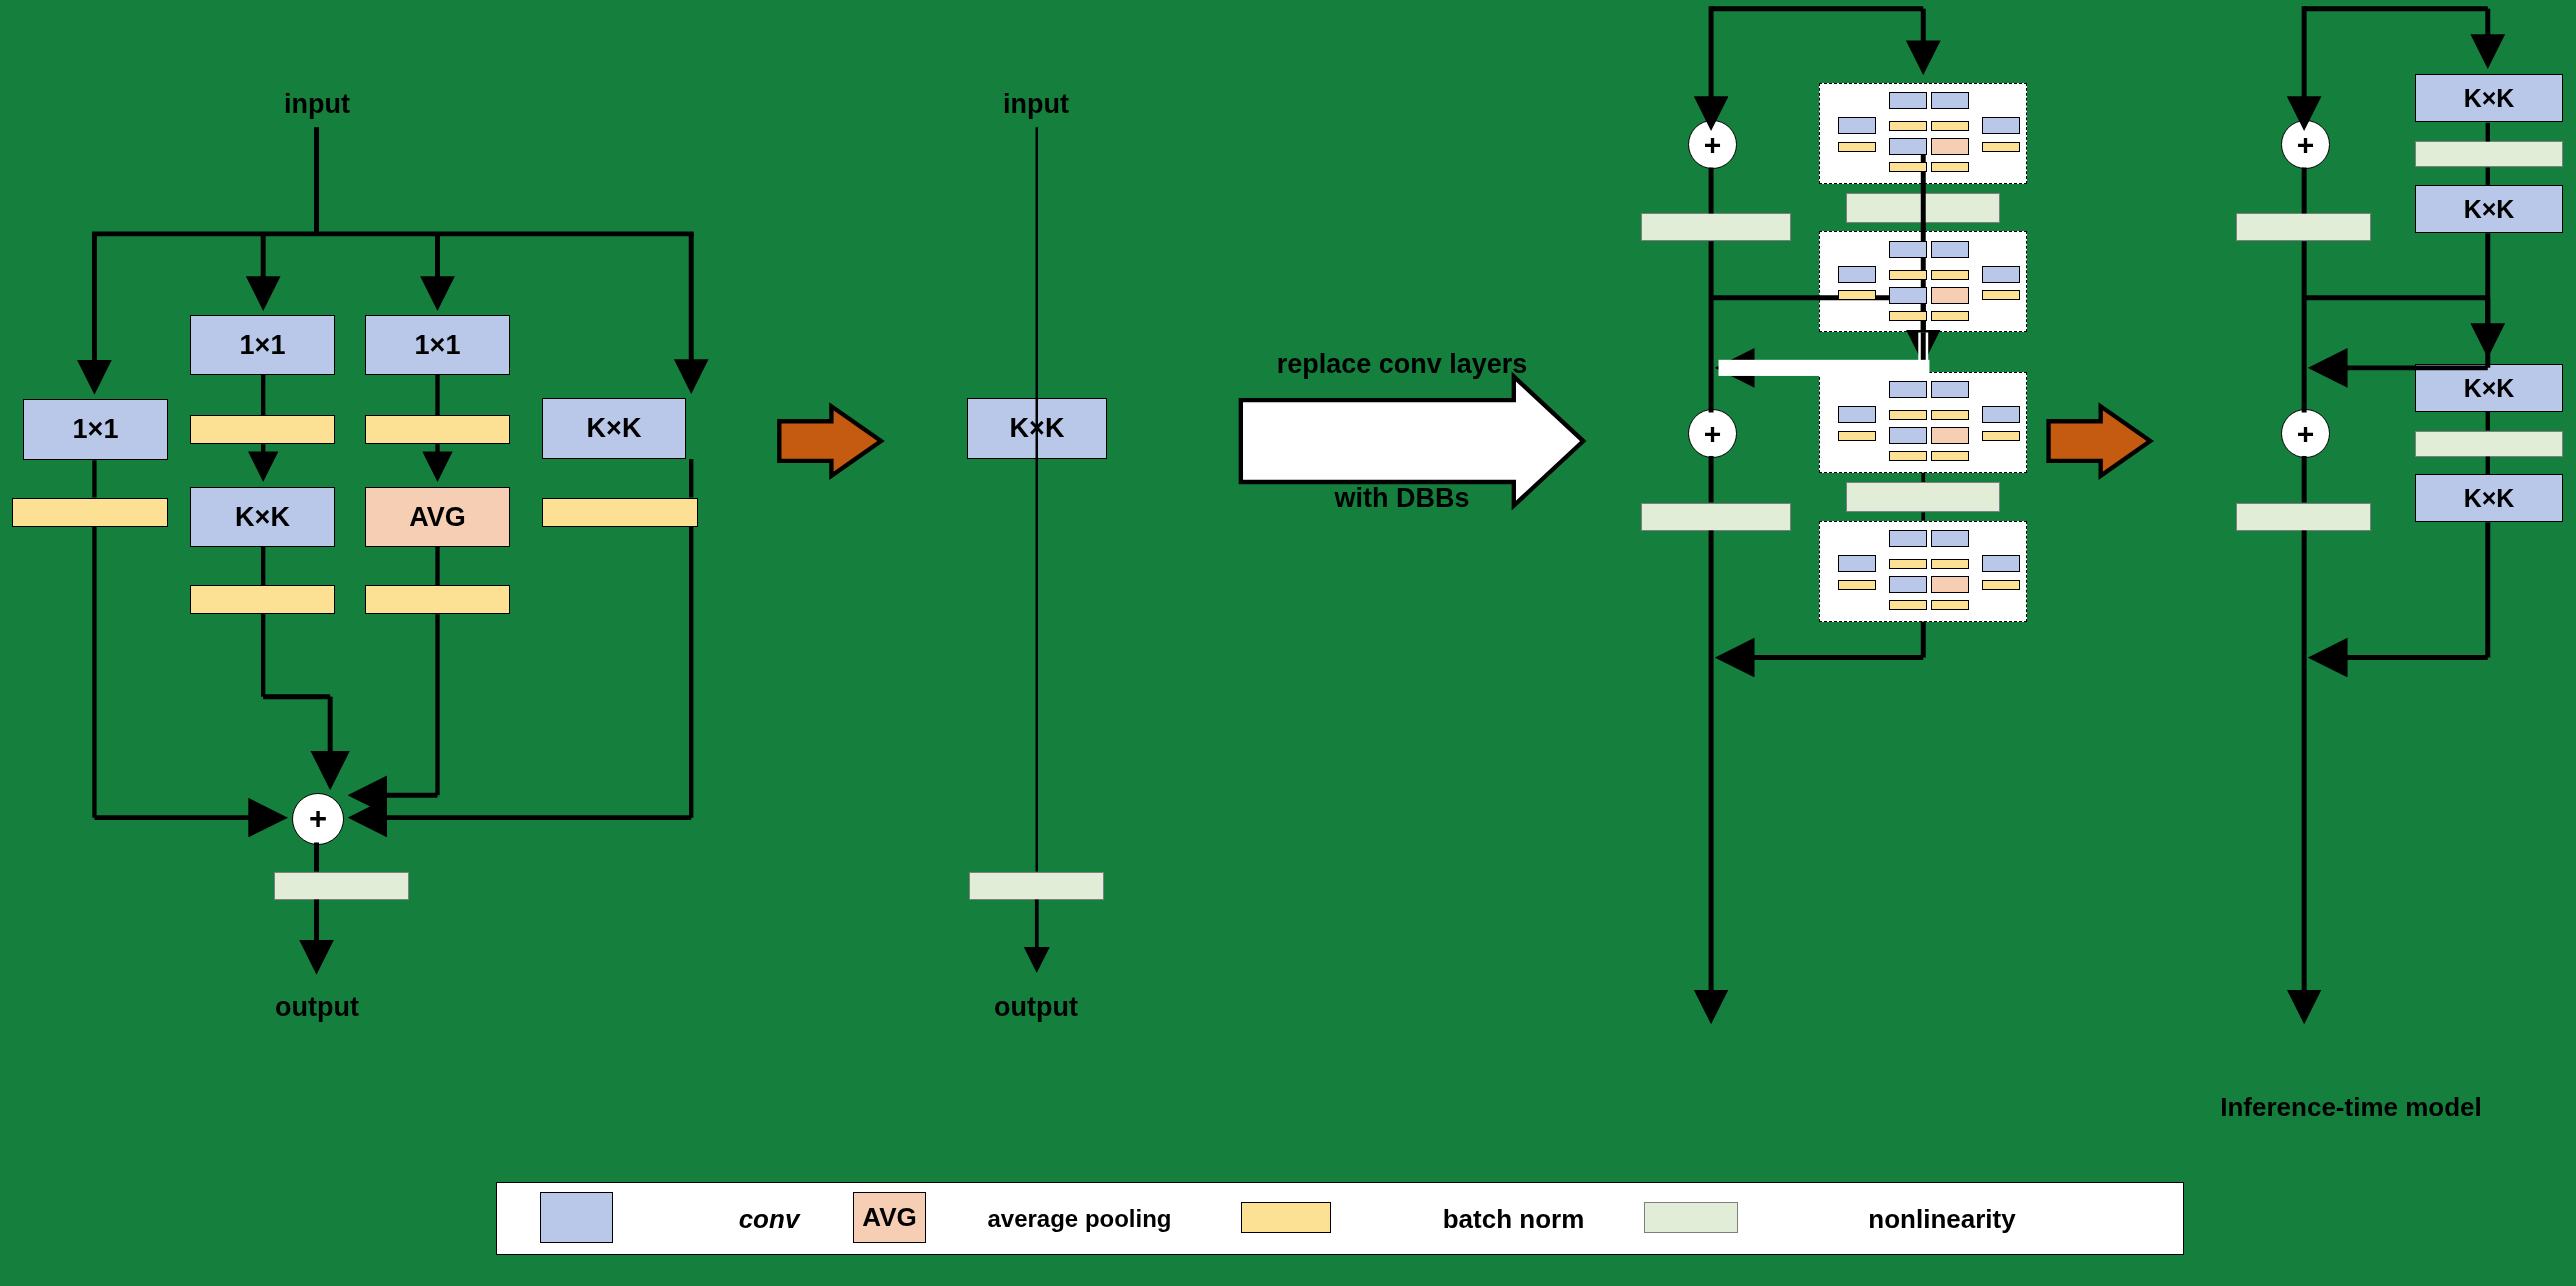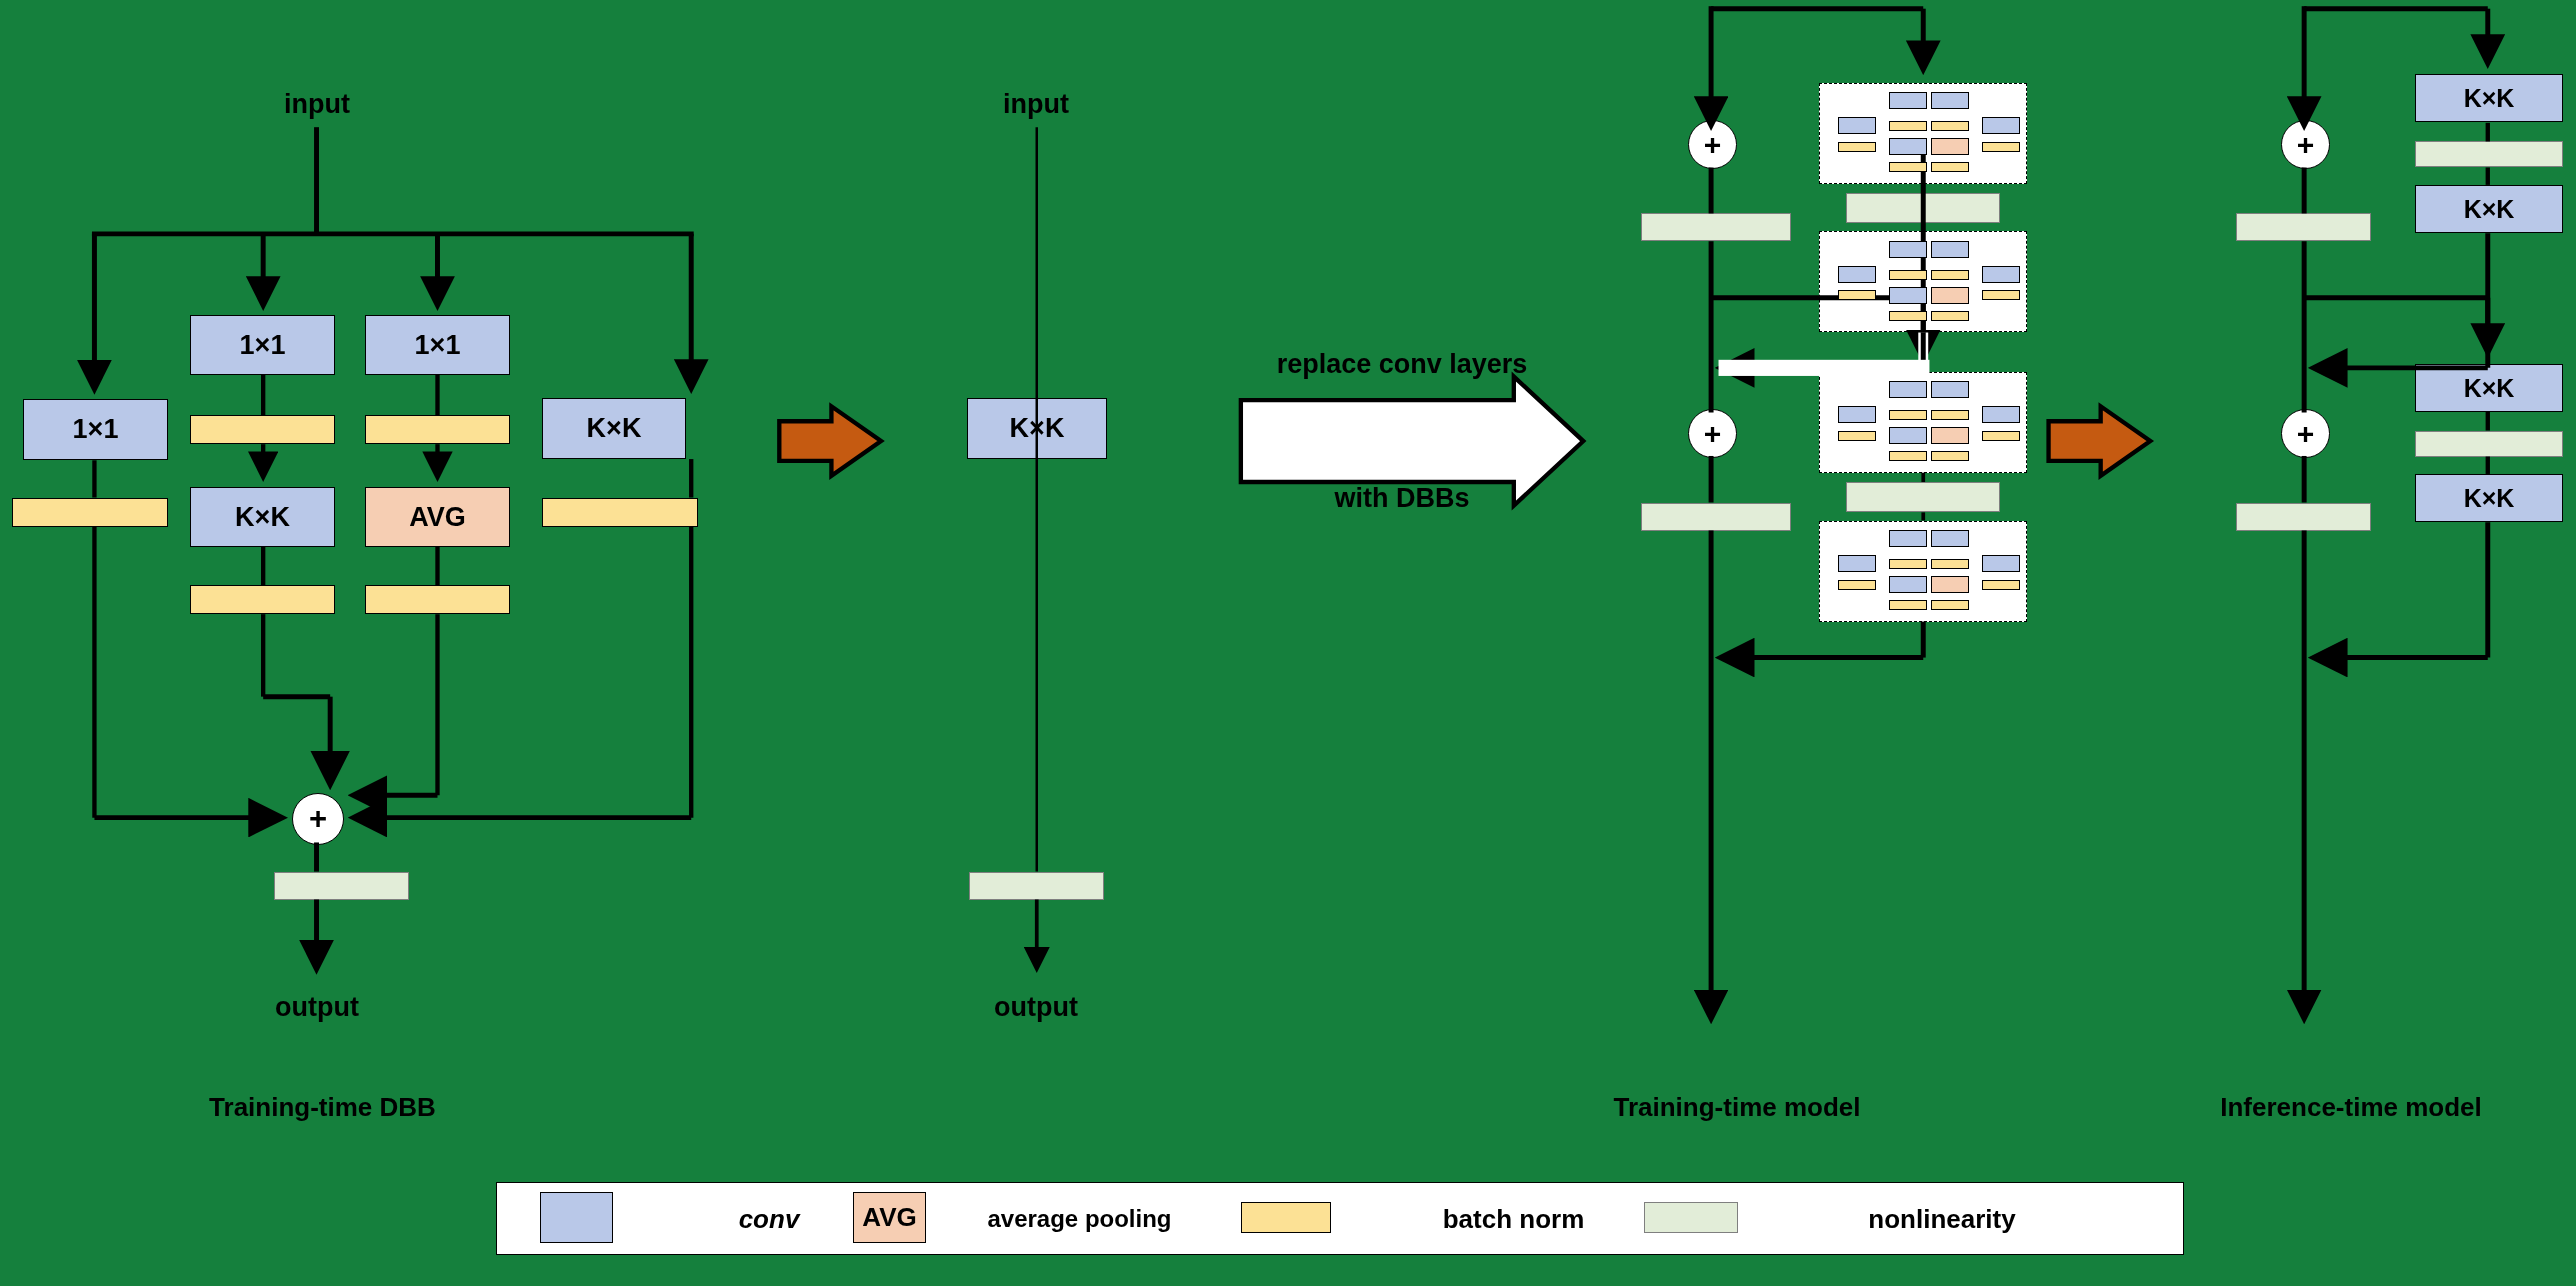--- a/index.html
+++ b/index.html
@@ -71,21 +71,20 @@
   <div class="blk bn" style="left:542px;top:498px;width:156px;height:29px;"></div>
 
   <div class="plus" style="left:292px;top:793px;width:50px;height:50px;font-size:31px;">
     <span>+</span>
   </div>
 
   <div class="blk nl" style="left:274px;top:872px;width:135px;height:28px;"></div>
 
   <div class="lbl" style="left:261px;top:990px;width:112px;height:34px;font-size:27px;">output</div>
 
-  <div class="lbl" style="left:124px;top:1089px;width:397px;height:35px;font-size:26px;">Training-time DBB</div>
 
   <div class="lbl" style="left:980px;top:87px;width:112px;height:34px;font-size:27px;">input</div>
 
   <div class="blk conv" style="left:967px;top:398px;width:140px;height:61px;font-size:27px;">
     <span>K×K</span>
   </div>
 
   <div class="blk nl" style="left:969px;top:872px;width:135px;height:28px;"></div>
 
   <div class="lbl" style="left:980px;top:990px;width:112px;height:34px;font-size:27px;">output</div>
@@ -103,21 +102,20 @@
   <div class="blk nl" style="left:1641px;top:213px;width:150px;height:28px;"></div>
 
   <div class="dash" style="left:1819px;top:372px;width:208px;height:101px;"></div>
   <div class="blk nl" style="left:1846px;top:482px;width:154px;height:30px;"></div>
   <div class="dash" style="left:1819px;top:521px;width:208px;height:101px;"></div>
   <div class="plus" style="left:1688px;top:409px;width:47px;height:47px;font-size:30px;">
     <span>+</span>
   </div>
   <div class="blk nl" style="left:1641px;top:503px;width:150px;height:28px;"></div>
 
-  <div class="lbl" style="left:1520px;top:1089px;width:434px;height:35px;font-size:26px;">Training-time model</div>
 
   <div class="blk conv" style="left:2415px;top:74px;width:148px;height:48px;font-size:25px;">
     <span>K×K</span>
   </div>
   <div class="blk nl" style="left:2415px;top:141px;width:148px;height:26px;"></div>
   <div class="blk conv" style="left:2415px;top:185px;width:148px;height:48px;font-size:25px;">
     <span>K×K</span>
   </div>
   <div class="plus" style="left:2281px;top:120px;width:47px;height:47px;font-size:30px;">
     <span>+</span>

